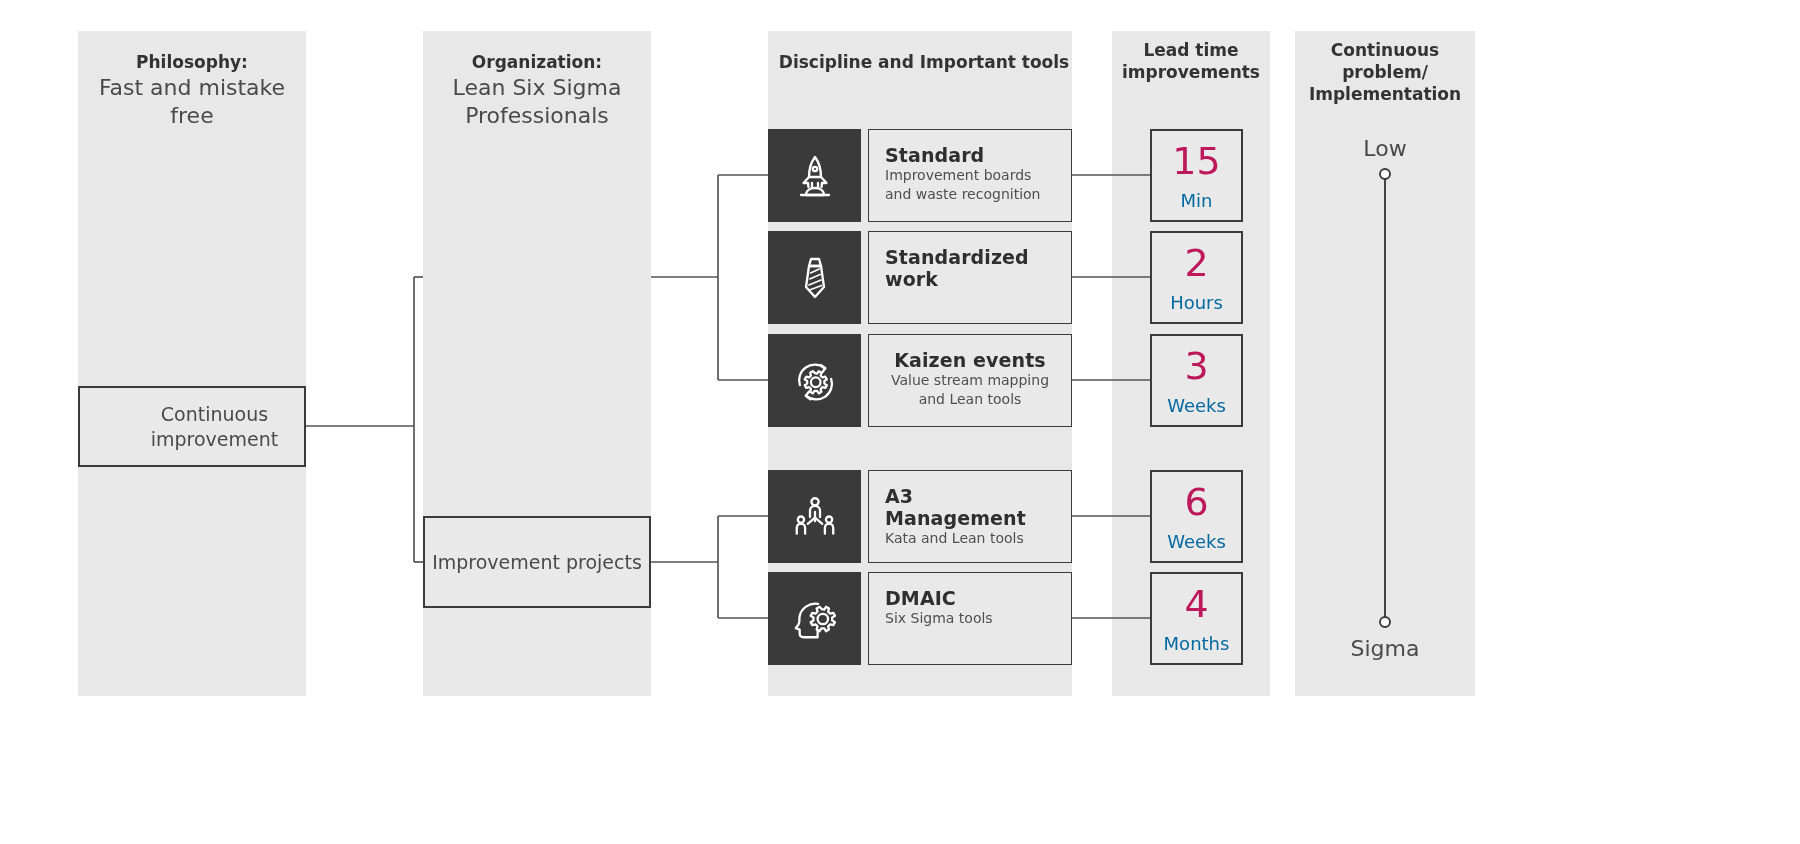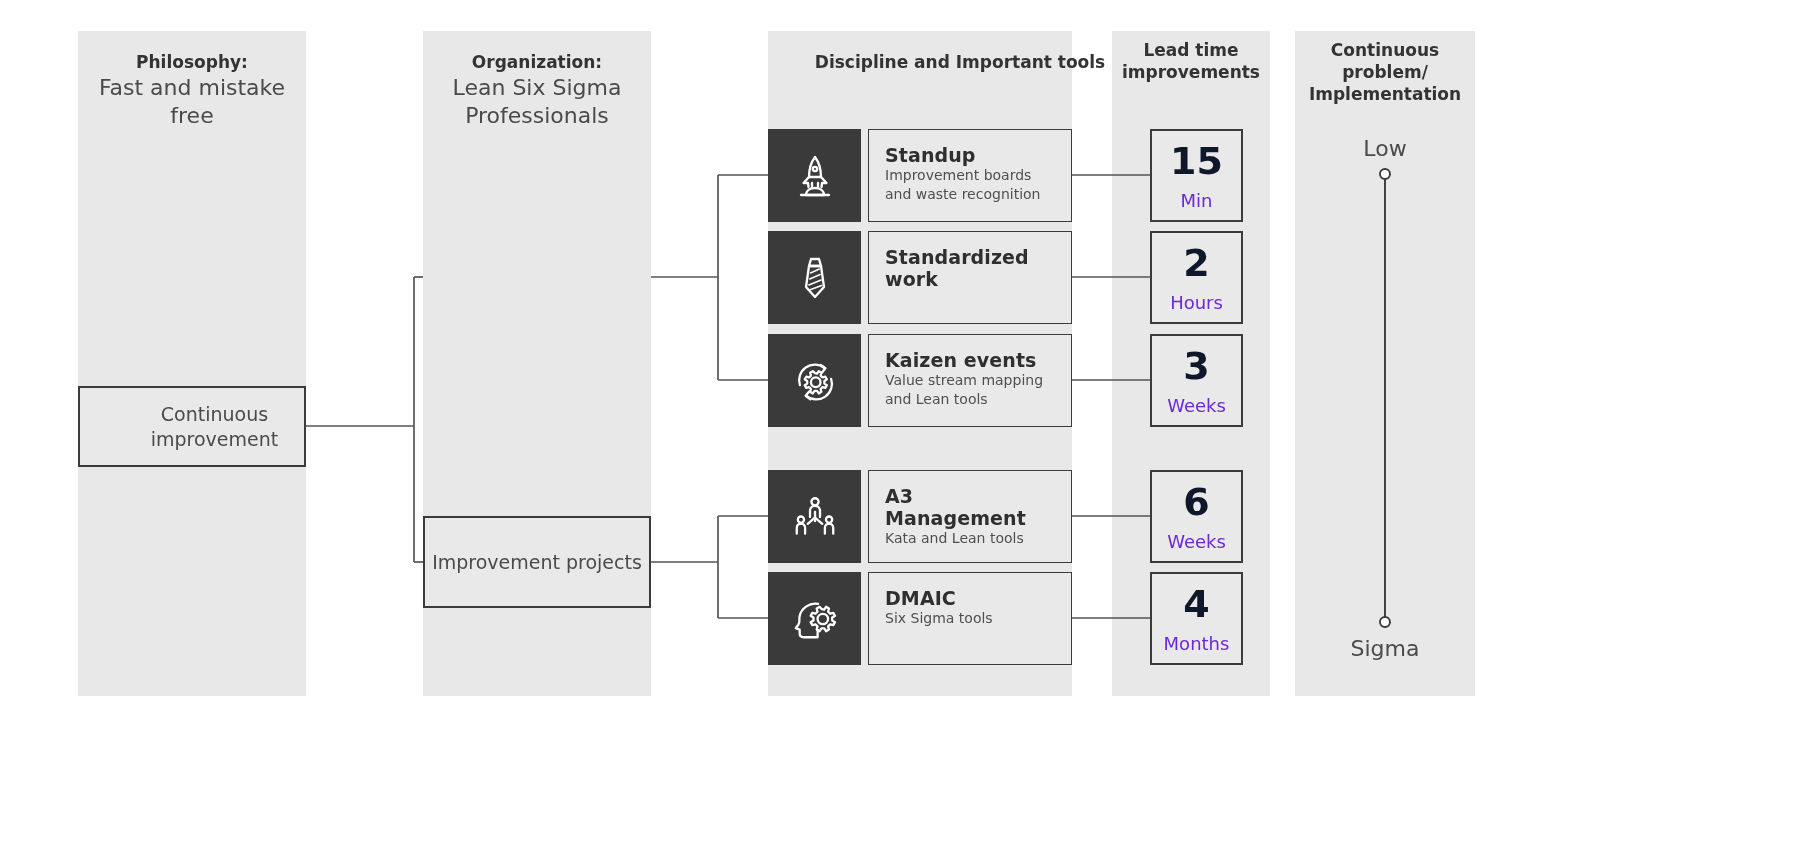--- a/index.html
+++ b/index.html
@@ -21,22 +21,22 @@
   .card .ct{font-size:19px;font-weight:bold;color:#2f2f2f;letter-spacing:.1px;}
   .card .cs{font-size:14px;color:#4f4f4f;line-height:1.33;}
 
   .iconbox{position:absolute;background:#3a3a3a;display:flex;
            align-items:center;justify-content:center;box-sizing:border-box;}
   .iconbox svg{display:block;}
 
   .lead{position:absolute;background:#e9e9e9;border:2.5px solid #3b3b3b;
         box-sizing:border-box;display:flex;flex-direction:column;
         align-items:center;justify-content:center;}
-  .lead .num{font-size:38px;color:#0f172a;line-height:1;font-weight:bold;}
-  .lead .unit{font-size:18px;color:#6d28d9;margin-top:12px;line-height:1;}
+  .lead .num{font-size:38px;color:#be185d;line-height:1;font-weight:normal;}
+  .lead .unit{font-size:18px;color:#0369a1;margin-top:12px;line-height:1;}
 
   .scale-lbl{position:absolute;font-size:22px;color:#4a4a4a;text-align:center;width:160px;}
 
   svg.conn{position:absolute;left:0;top:0;width:1800px;height:844px;
            pointer-events:none;overflow:visible;}
 </style>
 </head>
 <body>
 
 <div id="stage">
@@ -48,21 +48,21 @@
   <div class="band" style="left:1295px;top:31px; width:180px; height:665px;"></div>
 
   <div class="hdr" style="left:78px; top:52px; width:228px;">
     <span class="t1">Philosophy:</span>
     <span class="t2">Fast and mistake free</span>
   </div>
   <div class="hdr" style="left:423px; top:52px; width:228px;">
     <span class="t1">Organization:</span>
     <span class="t2">Lean Six Sigma Professionals</span>
   </div>
-  <div class="hdr" style="left:768px; top:52px; width:304px;padding-left:40px;">
+  <div class="hdr" style="left:732px; top:52px; width:304px;padding-left:40px;">
     <span class="t1">Discipline and Important tools</span>
   </div>
   <div class="hdr" style="left:1112px; top:40px; width:158px;">
     <span class="t1">Lead time</span>
     <span class="t1">improvements</span>
   </div>
   <div class="hdr" style="left:1290px; top:40px; width:190px;">
     <span class="t1">Continuous problem/</span>
     <span class="t1">Implementation</span>
   </div>
@@ -106,21 +106,21 @@
       <path d="M24 5 C28.5 11 30 18 30 25 L18 25 C18 18 19.5 11 24 5 Z"></path>
       <path d="M18 25 L12.5 31 L17 31 L17.5 35"></path>
       <path d="M30 25 L35.5 31 L31 31 L30.5 35"></path>
       <path d="M21 31 L21 36 M27 31 L27 36"></path>
       <path d="M15 43 C15 38.5 19 36 24 36 C29 36 33 38.5 33 43 Z"></path>
       <path d="M10 43 L38 43"></path>
       <circle cx="24" cy="17" r="2.2"></circle>
     </svg>
   </div>
   <div class="card" style="left:868px; top:129px; width:204px; height:93px;">
-    <div class="ct">Standup</div>
+    <div class="ct">Standard</div>
     <div class="cs">Improvement boards and waste recognition</div>
   </div>
   <div class="lead" style="left:1150px; top:129px; width:93px; height:93px;">
     <div class="num">15</div>
     <div class="unit">Min</div>
   </div>
 
   <div class="iconbox" style="left:768px; top:231px; width:93px; height:93px;">
     <svg width="48" height="48" viewBox="0 0 48 48" fill="none" stroke="#ffffff" stroke-width="2.3" stroke-linecap="round" stroke-linejoin="round">
       <path d="M20 5 L28 5 L30 12 L18 12 Z"></path>
@@ -145,21 +145,21 @@
                L33 24 L33 26.5 L35.4 28.1 L33.9 30.6 L31.2 29.9 L29.4 31.7 L30.1 34.4 L27.6 35.9
                L26 33.5 L23.5 33.5 L21.9 35.9 L19.4 34.4 L20.1 31.7 L18.3 29.9 L15.6 30.6 L14.1 28.1
                L16.5 26.5 L16.5 24 L14.1 22.4 L15.6 19.9 L18.3 20.6 L20.1 18.8 L19.4 16.1 L21.9 14.6 Z"></path>
       <circle cx="24.7" cy="25.2" r="4.6"></circle>
       <path d="M9.5 28 A15 15 0 0 1 33 11.5"></path>
       <path d="M29.5 8.5 L34 11.8 L30.6 16"></path>
       <path d="M39.5 22 A15 15 0 0 1 16 38.5"></path>
       <path d="M19.5 41.5 L15 38.2 L18.4 34"></path>
     </svg>
   </div>
-  <div class="card" style="left:868px; top:334px; width:204px; height:93px;">
+  <div class="card" style="left:868px; top:334px; width:204px; height:93px;text-align:center;">
     <div class="ct">Kaizen events</div>
     <div class="cs">Value stream mapping and Lean tools</div>
   </div>
   <div class="lead" style="left:1150px; top:334px; width:93px; height:93px;">
     <div class="num">3</div>
     <div class="unit">Weeks</div>
   </div>
 
   <div class="iconbox" style="left:768px; top:470px; width:93px; height:93px;">
     <svg width="50" height="50" viewBox="0 0 48 48" fill="none" stroke="#ffffff" stroke-width="2.2" stroke-linecap="round" stroke-linejoin="round">

